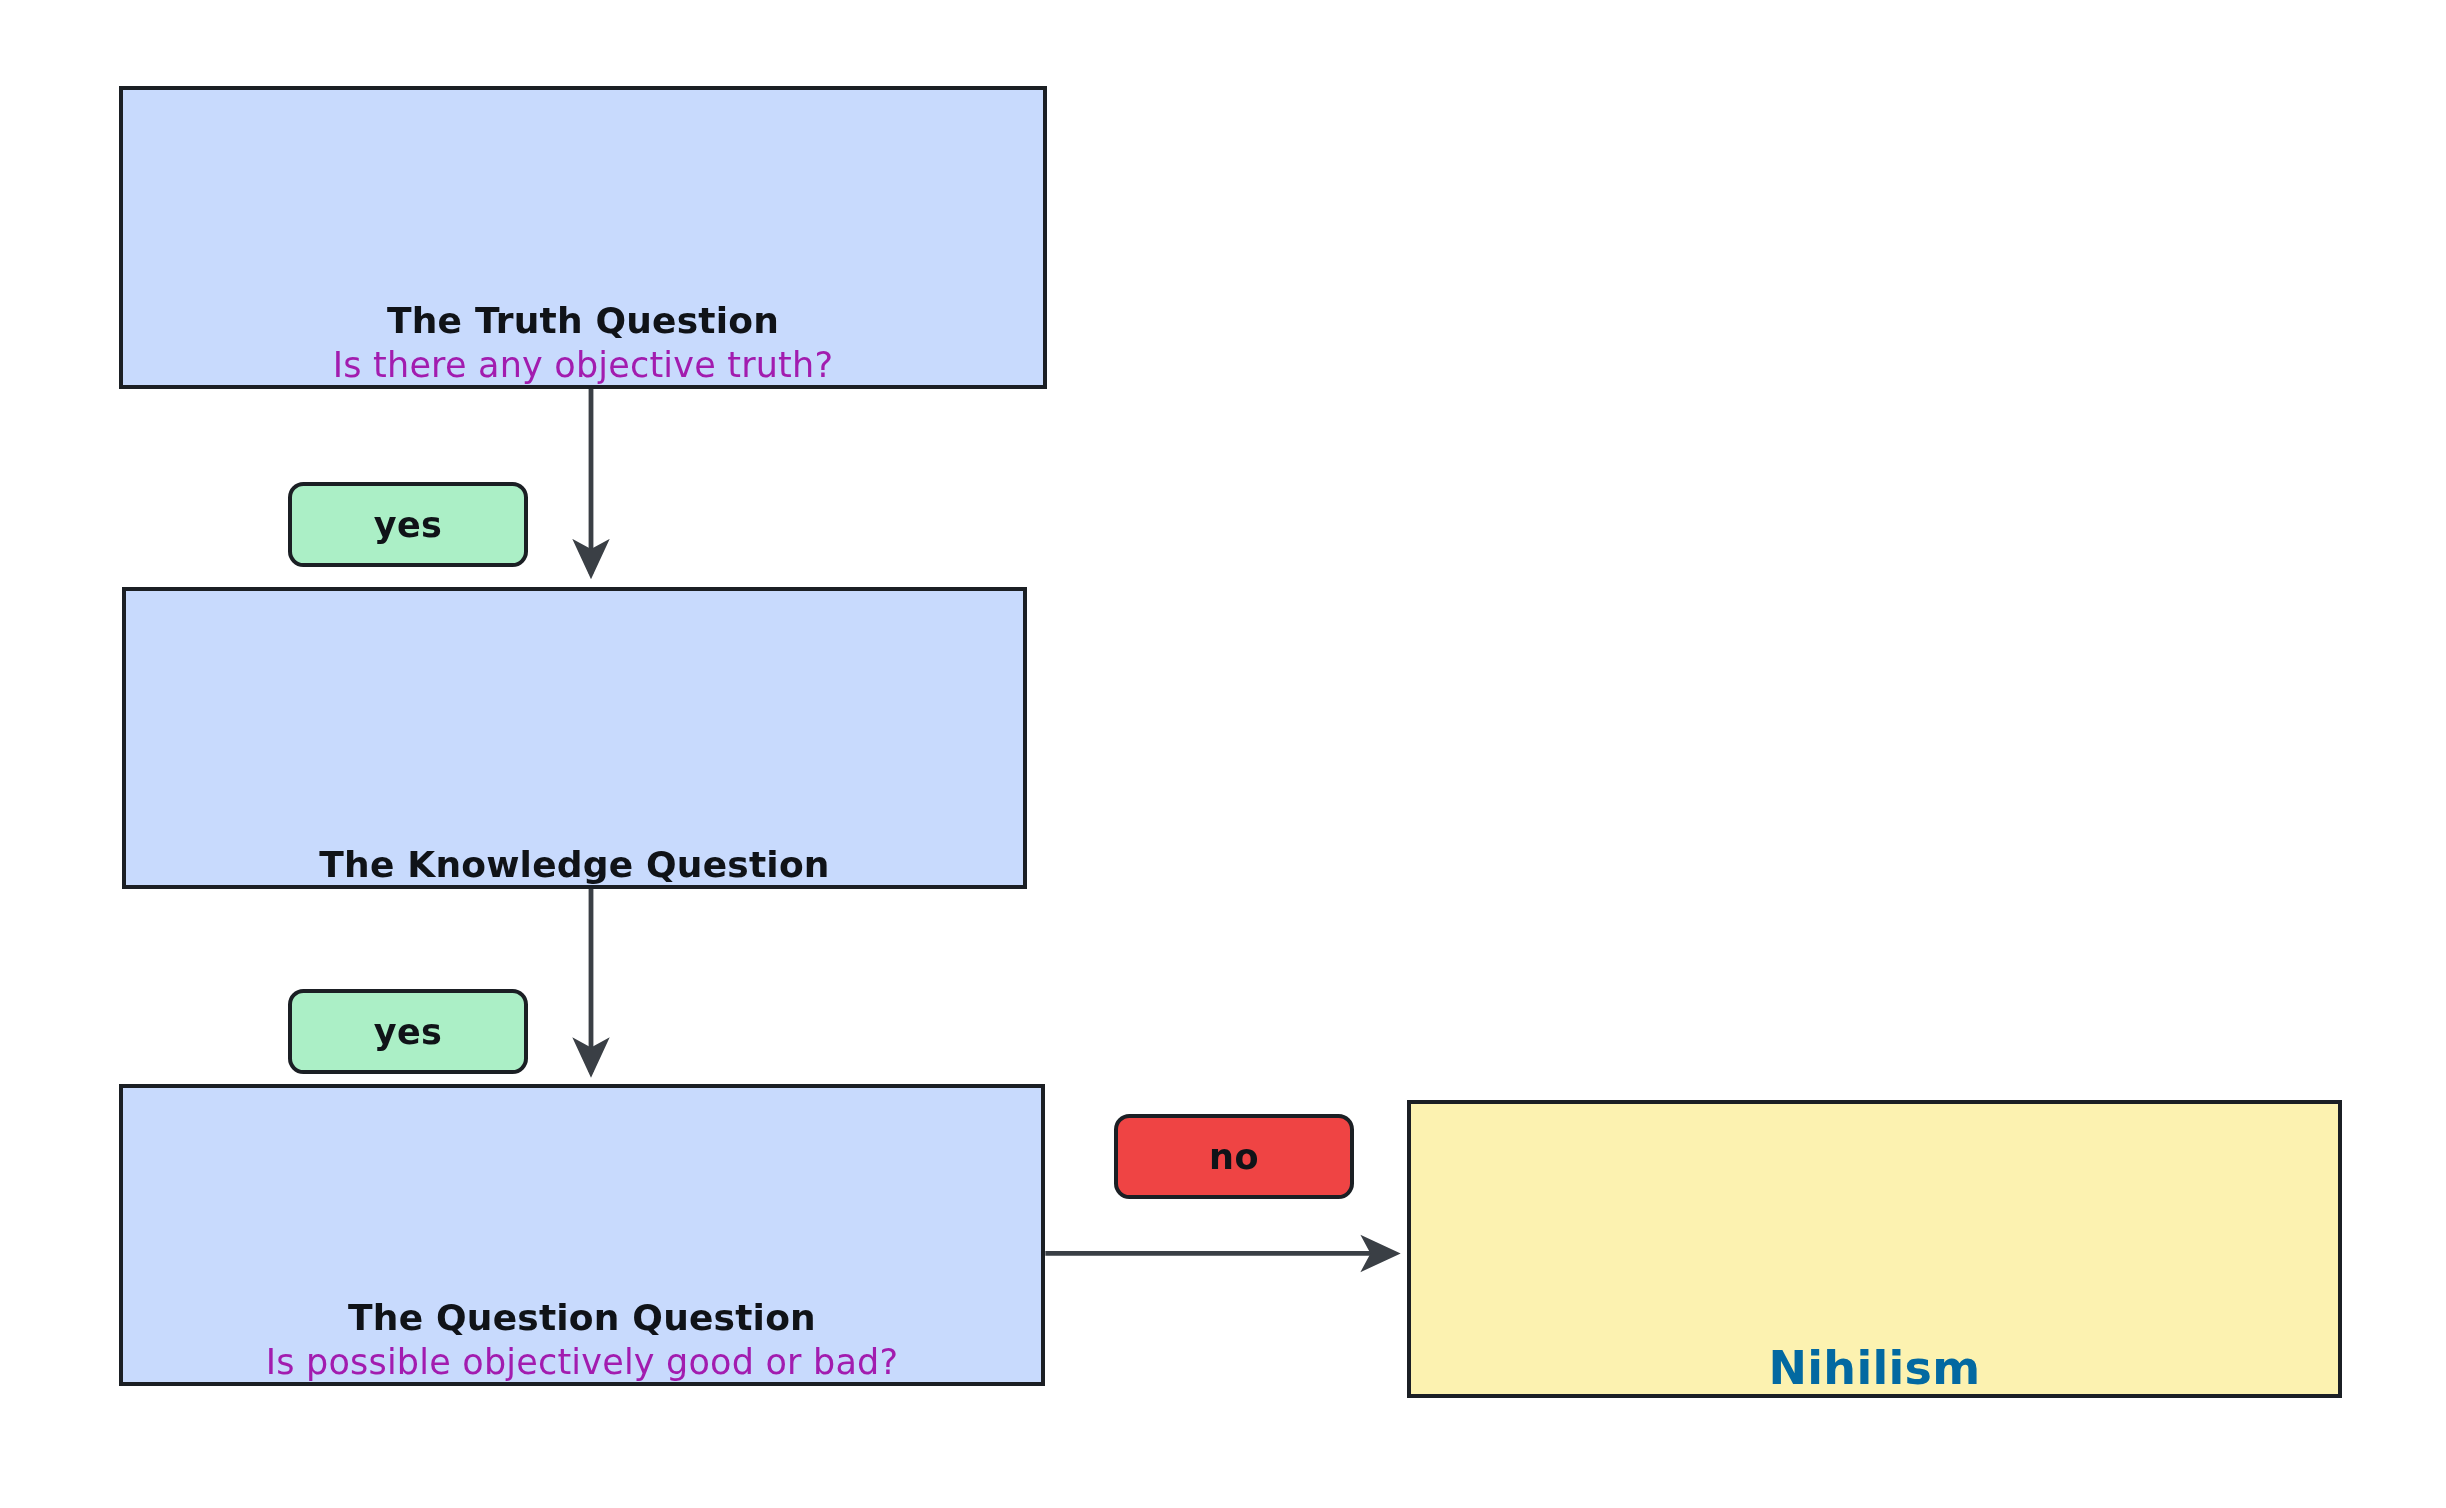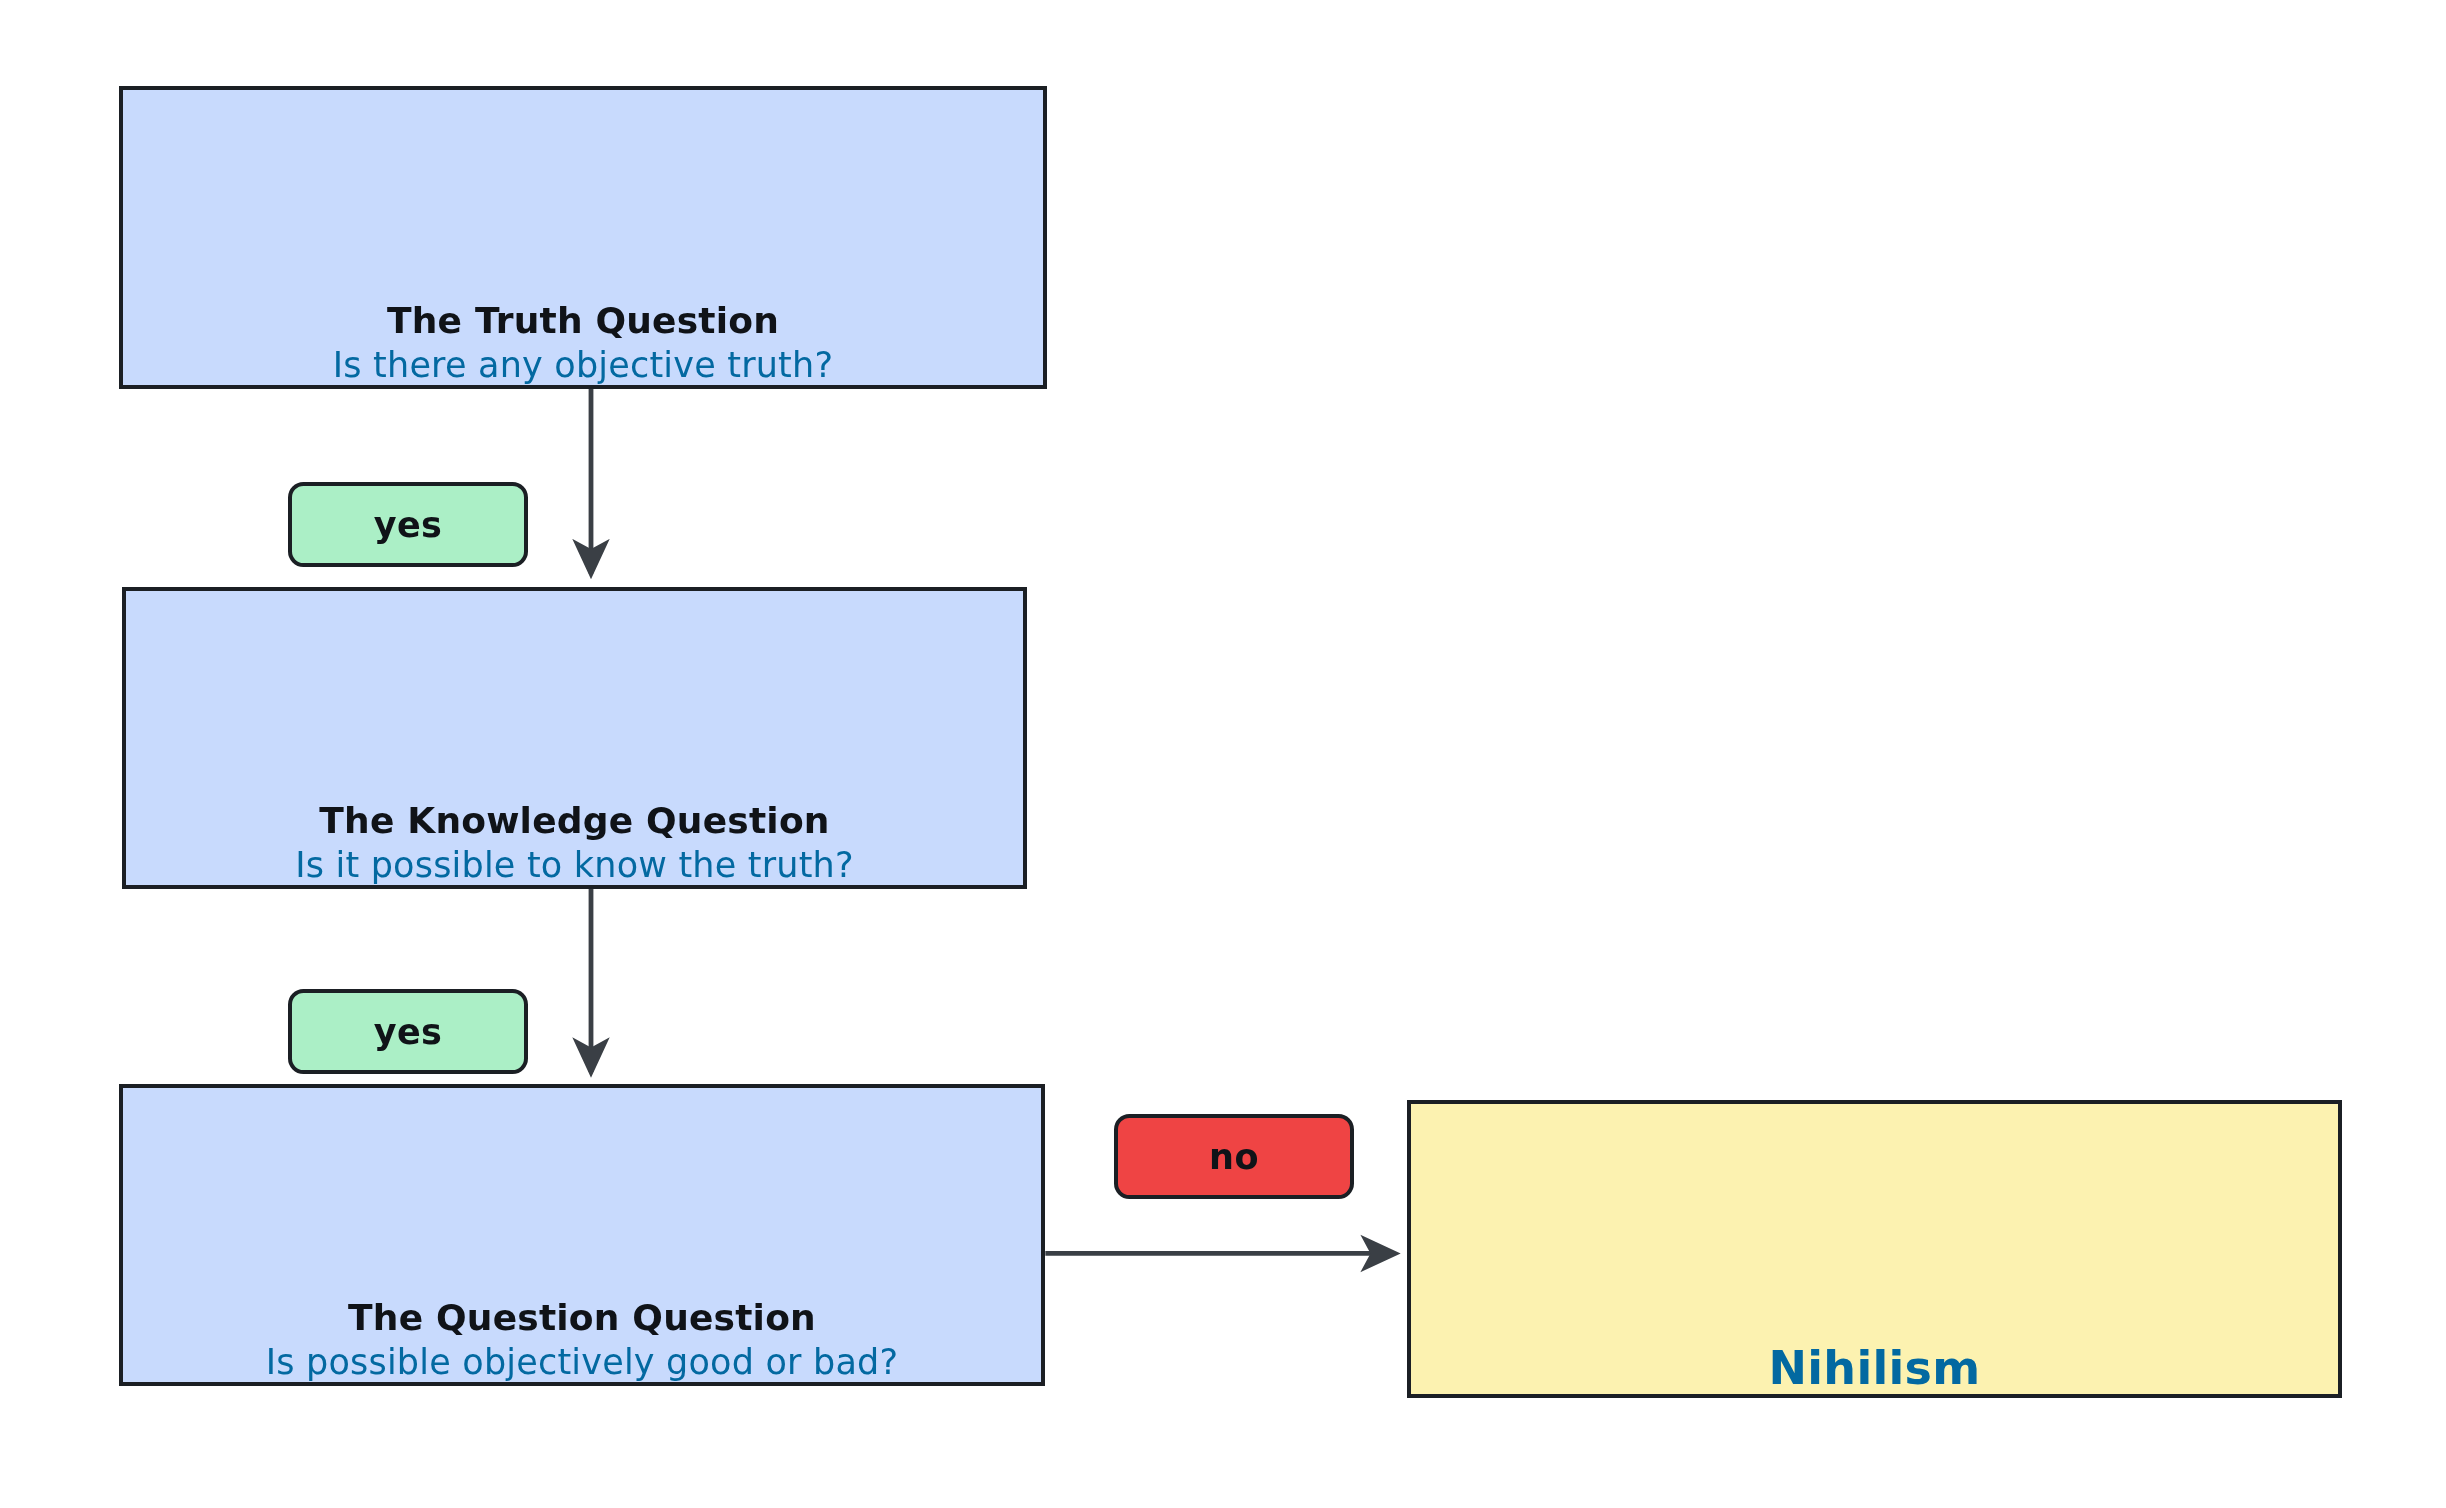--- a/index.html
+++ b/index.html
@@ -38,21 +38,21 @@
     font-size: 36px;
     line-height: 1.12;
     letter-spacing: 0.2px;
     color: #101318;
   }
   .node-sub {
     font-weight: normal;
     font-size: 35px;
     line-height: 1.15;
     letter-spacing: 0.2px;
-    color: #0369a1;
+    color: #a21caf;
     margin-top: 3.8px;
   }
   .node-title-lg {
     font-weight: bold;
     font-size: 46px;
     line-height: 1.1;
     letter-spacing: 0.3px;
     color: #0369a1;
   }
 
@@ -104,21 +104,20 @@
     <div class="node-title">The Truth Question</div>
     <div class="node-sub">Is there any objective truth?</div>
   </div>
 
   <div class="pill green" style="left:288px; top:446px; width:240px; height:85px;">
     <span>yes</span>
   </div>
 
   <div class="node blue" style="left:122px; top:587px; width:905px; height:302px;">
     <div class="node-title">The Knowledge Question</div>
-    <div class="node-sub">Is it possible to know the truth?</div>
   </div>
 
   <div class="pill green" style="left:288px; top:953px; width:240px; height:85px;">
     <span>yes</span>
   </div>
 
   <div class="node blue" style="left:119px; top:1084px; width:926px; height:302px;">
     <div class="node-title">The Question Question</div>
     <div class="node-sub">Is possible objectively good or bad?</div>
   </div>

